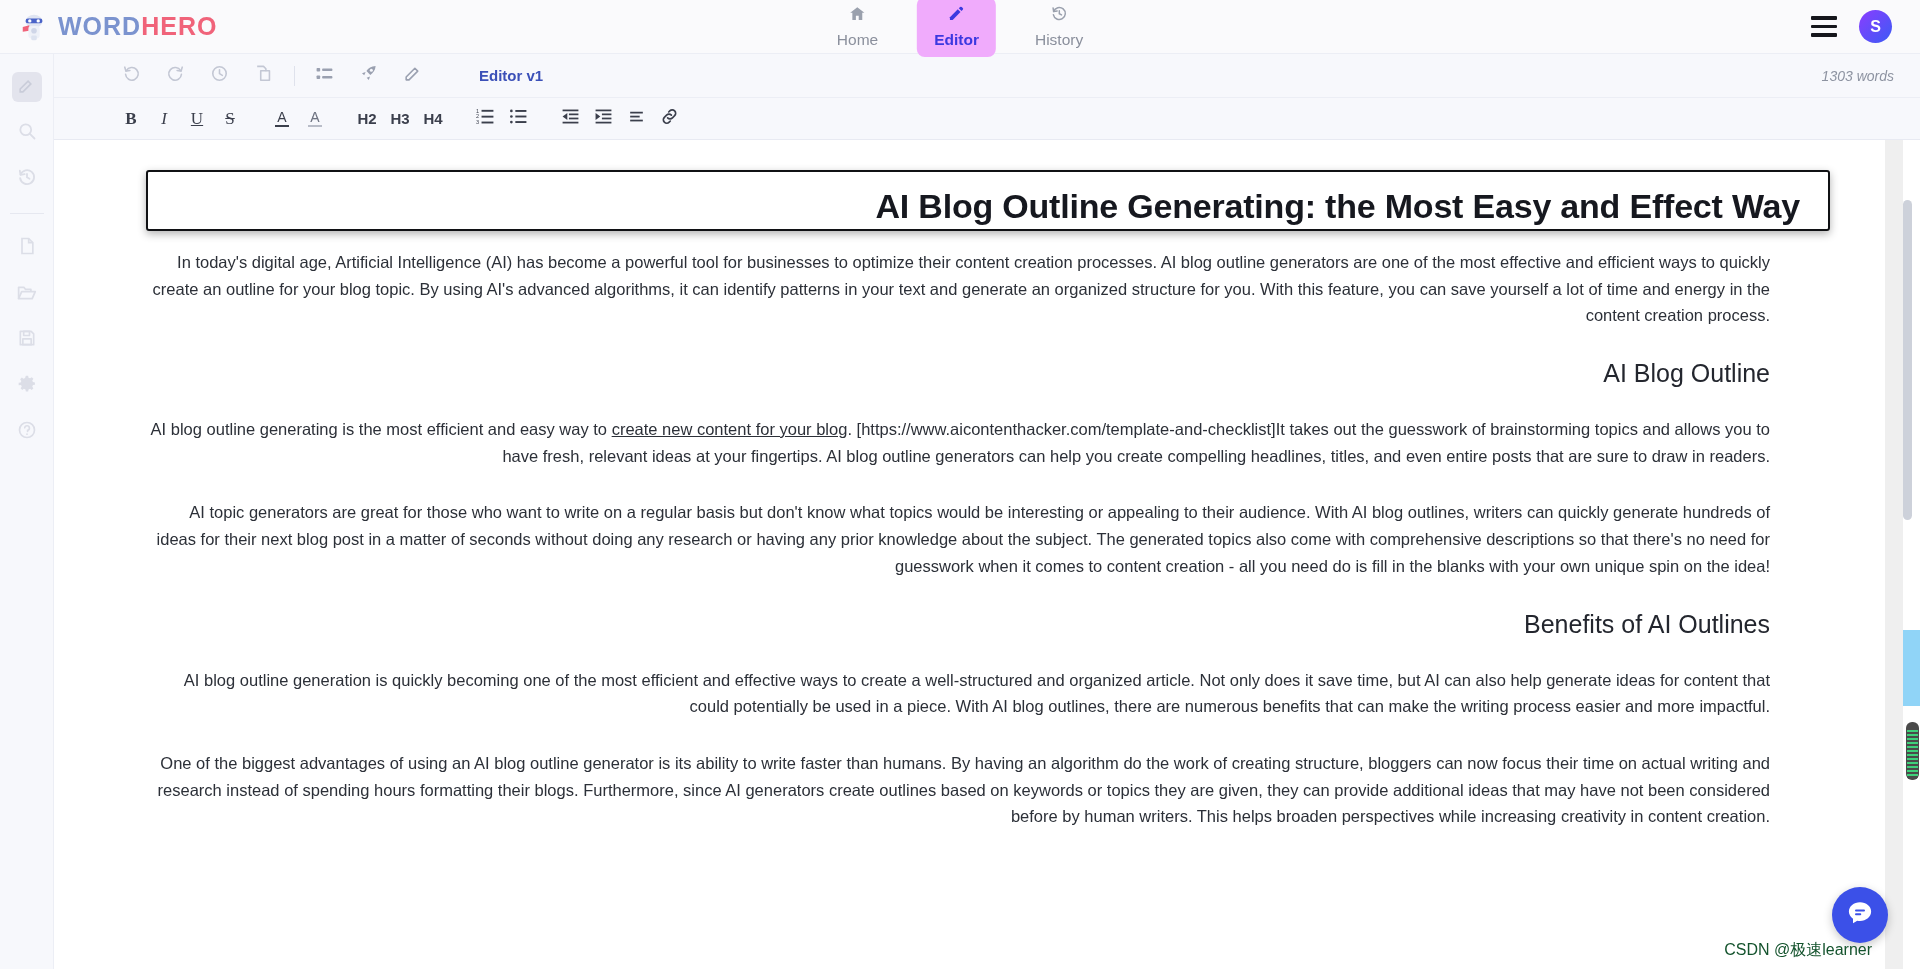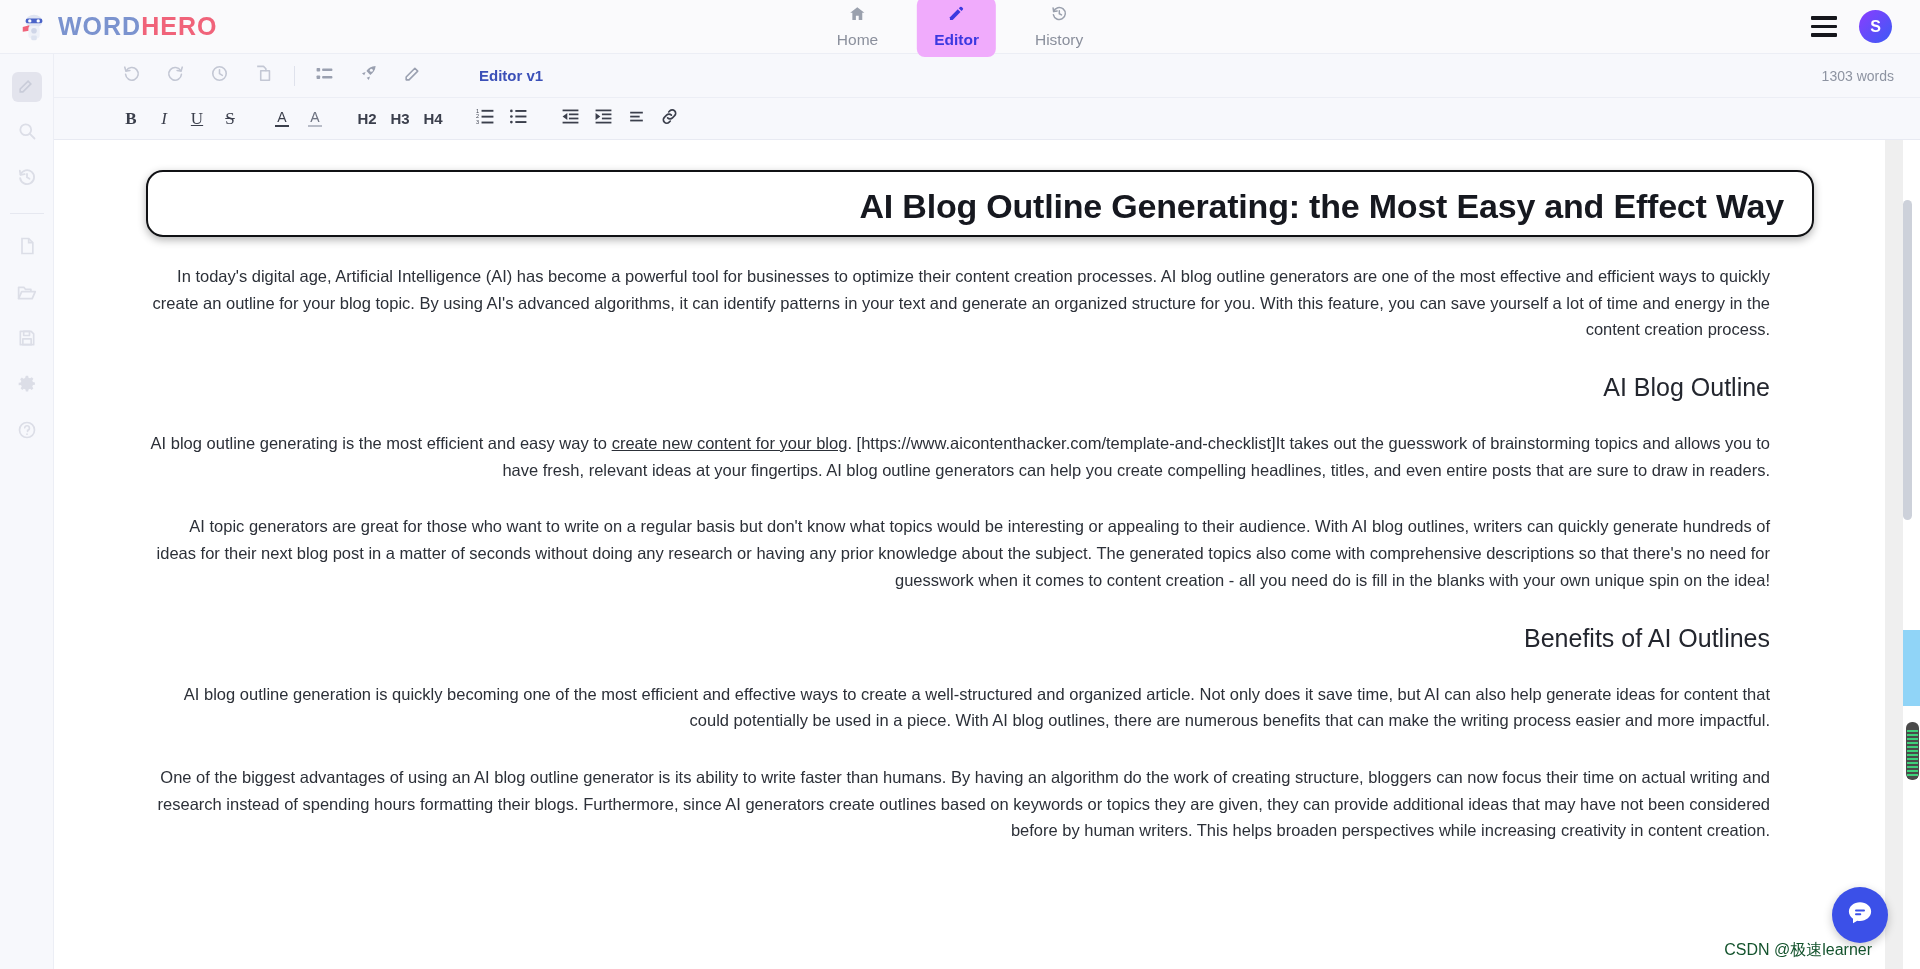--- a/index.html
+++ b/index.html
@@ -105,21 +105,21 @@
     display: flex; align-items: center; justify-content: center;
     color: #c3c7d4; cursor: pointer; margin-right: 10px;
   }
   .tool-btn.dark { color: #9aa0b0; }
   .tool-sep { width: 1px; height: 20px; background: #dfe2ec; margin: 0 12px 0 4px; }
   .editor-ver {
     margin-left: 40px;
     font-size: 15px; font-weight: 700; color: #3b50b8;
     cursor: pointer;
   }
-  .word-count { margin-left: auto; font-size: 14px; color: #8d93a1; }
+  .word-count { margin-left: auto; font-size: 14px; color: #8d93a1; font-style: italic; }
 
   .fmt-row {
     height: 42px;
     background: #f7f8fc;
     border-bottom: 1px solid #e8eaf2;
     display: flex; align-items: center;
     padding-left: 62px;
     gap: 3px;
   }
   .fmt-btn {
@@ -135,34 +135,34 @@
   .doc-area {
     flex: 1;
     position: relative;
     background: #ffffff;
     overflow: hidden;
   }
   .doc-inner { padding: 30px 90px 0 92px; }
 
   .title-box {
     border: 2.5px solid #101114;
-    border-radius: 17px;
+    border-radius: 3px;
     box-shadow: 0 3px 9px rgba(0,0,0,.30);
-    padding: 14px 28px 8px 28px;
-    margin-right: 16px;
+    padding: 14px 28px 2px 28px;
+    margin-right: 0;
   }
   .doc-title {
     font-size: 34px; font-weight: 700; color: #16181f;
     letter-spacing: -.2px; line-height: 1.2;
   }
 
   .doc-body { padding-top: 18px; padding-right: 60px; }
   .p {
     font-size: 16.5px; line-height: 1.62;
-    color: #2c3038; margin: 8px 0 30px 0;
+    color: #2c3038; margin: 0 0 30px 0;
   }
   .h2 {
     font-size: 25px; font-weight: 400; color: #23262e;
     margin: 6px 0 28px 0;
   }
   .p a { color: #2c3038; text-decoration: underline; }
 
   
   .doc-scroll-track {
     position: absolute; right: 8px; top: 0; bottom: 0; width: 9px;

